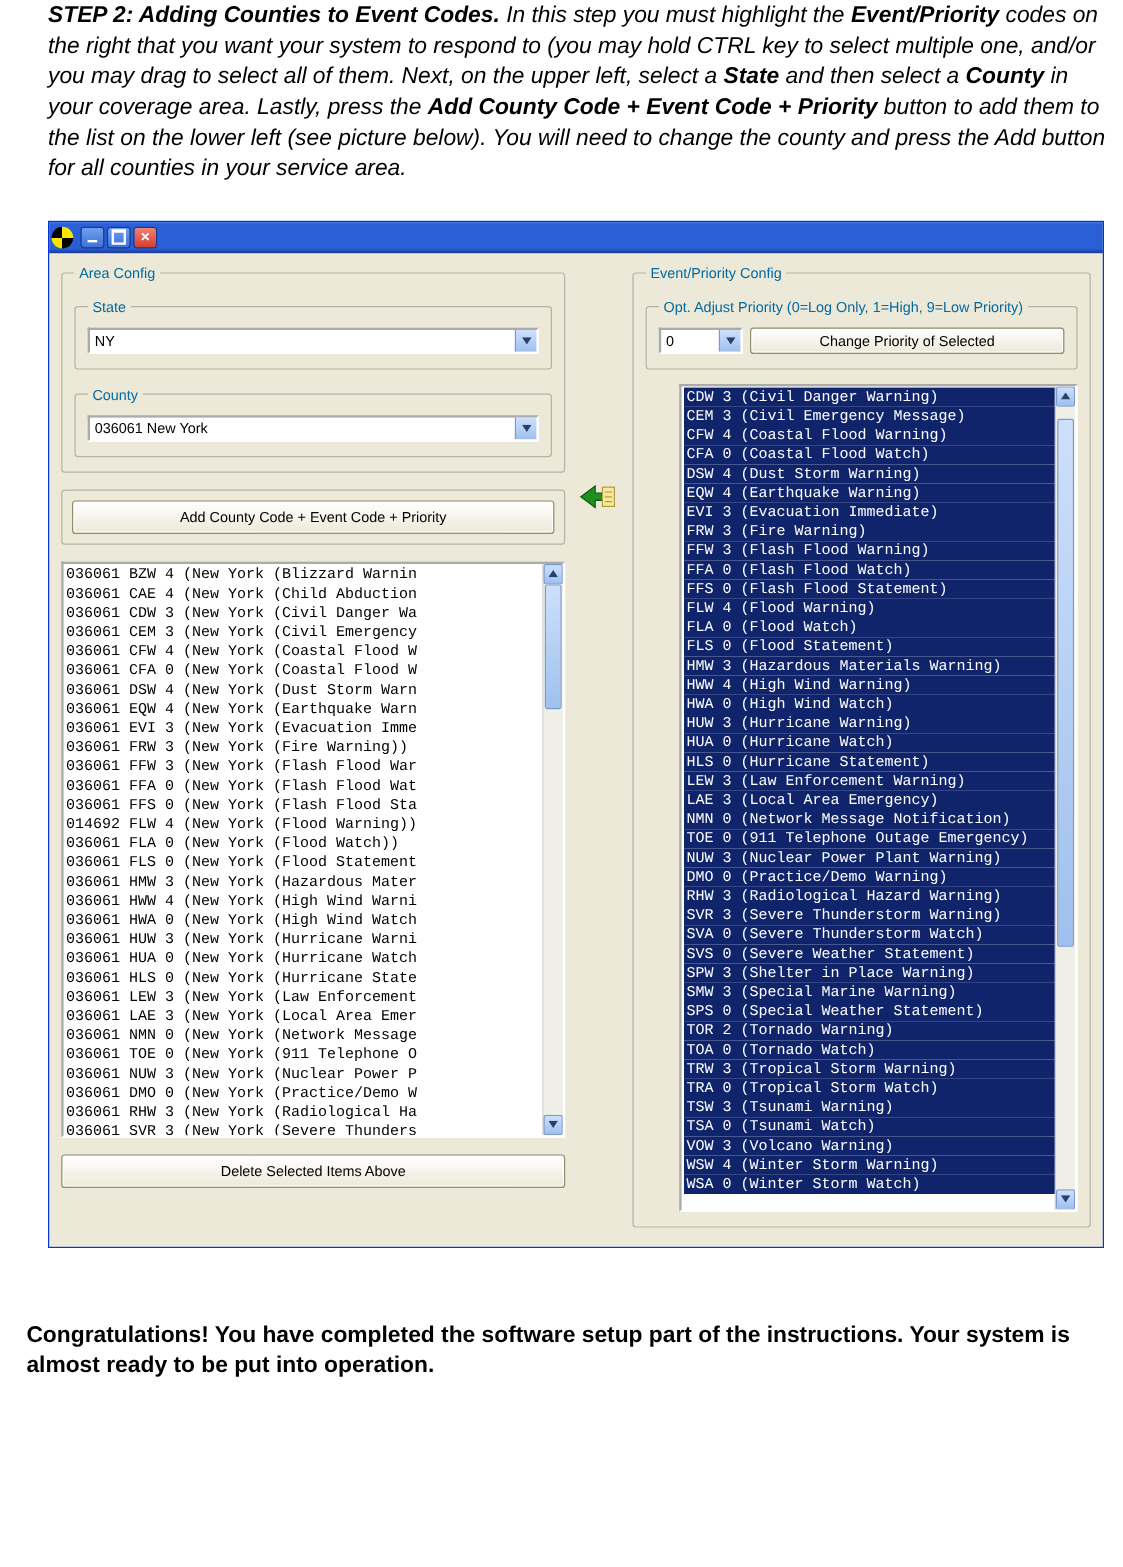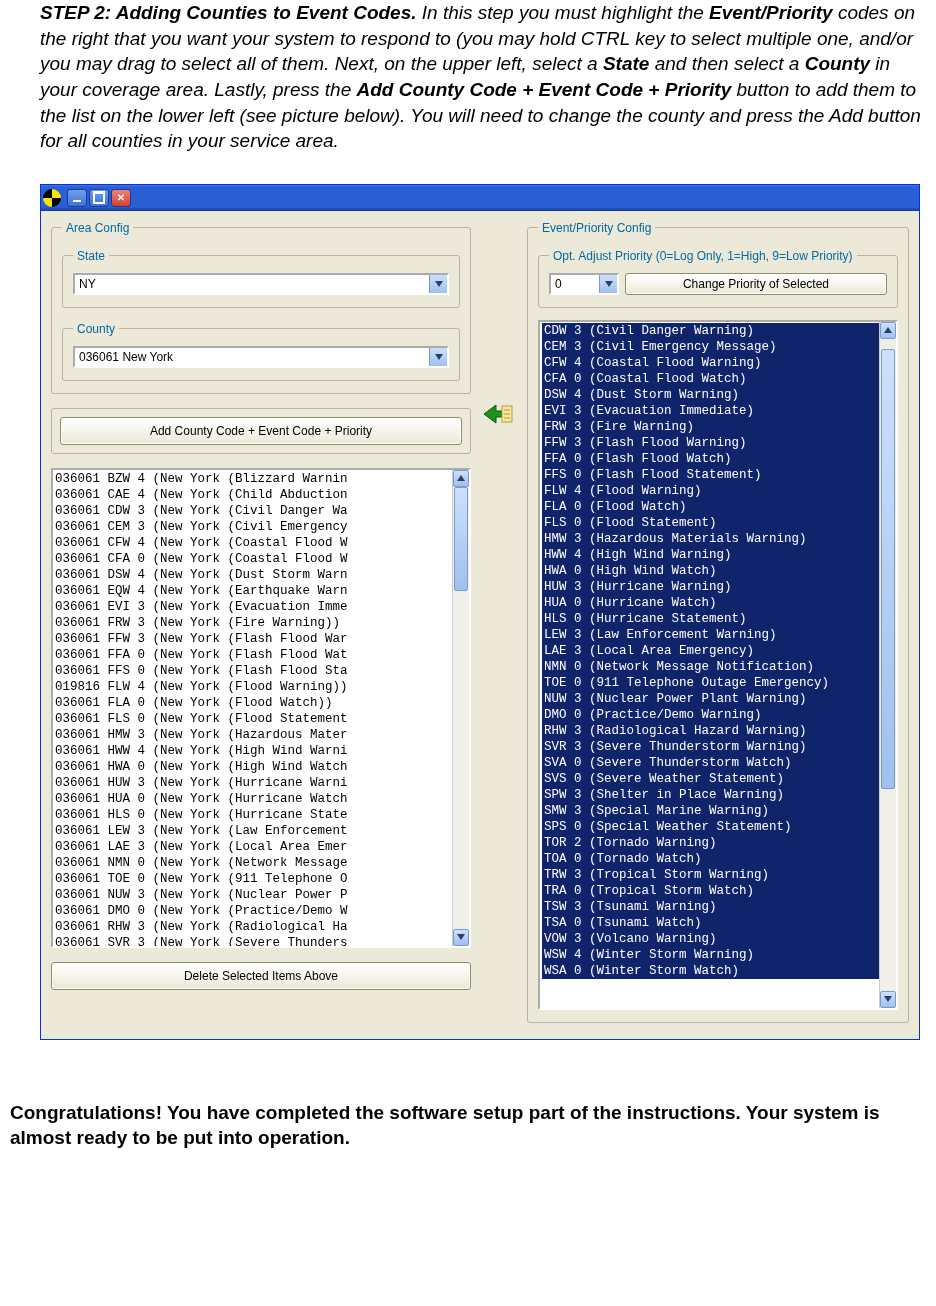--- a/index.html
+++ b/index.html
@@ -149,30 +149,30 @@
   }
 
   .left-list { height: 480px; margin-top:14px;}
   .left-list .thumb { top:0; height:104px;}
   .del-btn { margin-top:14px; }
 
   .opt-group { display:flex; align-items:center; gap:6px; }
   .opt-combo { flex:0 0 70px; }
   .opt-btn { flex:1; height:22px; }
 
-  .right-list { flex:1; margin-top:12px; }
+  .right-list { flex:1; margin-top:12px;margin-left:28px; }
   .right-list .listbox { height: 690px; }
   .right-list .thumb { top:10px; height:440px;}
 
   .arrow-icon svg { width:34px; height:26px; }
 
   .congrats {
     font-size:19px;
     line-height:1.35;
-    margin:0 10px 0 0;
+    margin:0 10px 0 12px;
     font-weight:700;
   }
 </style>
 </head>
 <body>
 
 <div class="doc">
   <p class="instr">
     <b>STEP 2:  Adding Counties to Event Codes.</b>
     <span>In this step you must highlight the </span><b>Event/Priority</b><span> codes on the right that you want your system to respond to (you may hold CTRL key to select multiple one, and/or you may drag to select all of them.  Next, on the upper left, select a </span><b>State</b><span> and then select a </span><b>County</b><span> in your coverage area.  Lastly, press the </span><b>Add County Code + Event Code + Priority</b><span> button to add them to the list on the lower left (see picture below).  You will need to change the county and press the Add button for all counties in your service area.</span>
@@ -231,21 +231,21 @@
               <div class="row">036061 CEM 3 (New York (Civil Emergency</div>
               <div class="row">036061 CFW 4 (New York (Coastal Flood W</div>
               <div class="row">036061 CFA 0 (New York (Coastal Flood W</div>
               <div class="row">036061 DSW 4 (New York (Dust Storm Warn</div>
               <div class="row">036061 EQW 4 (New York (Earthquake Warn</div>
               <div class="row">036061 EVI 3 (New York (Evacuation Imme</div>
               <div class="row">036061 FRW 3 (New York (Fire Warning))</div>
               <div class="row">036061 FFW 3 (New York (Flash Flood War</div>
               <div class="row">036061 FFA 0 (New York (Flash Flood Wat</div>
               <div class="row">036061 FFS 0 (New York (Flash Flood Sta</div>
-              <div class="row">019816 FLW 4 (New York (Flood Warning))</div>
+              <div class="row">014692 FLW 4 (New York (Flood Warning))</div>
               <div class="row">036061 FLA 0 (New York (Flood Watch))</div>
               <div class="row">036061 FLS 0 (New York (Flood Statement</div>
               <div class="row">036061 HMW 3 (New York (Hazardous Mater</div>
               <div class="row">036061 HWW 4 (New York (High Wind Warni</div>
               <div class="row">036061 HWA 0 (New York (High Wind Watch</div>
               <div class="row">036061 HUW 3 (New York (Hurricane Warni</div>
               <div class="row">036061 HUA 0 (New York (Hurricane Watch</div>
               <div class="row">036061 HLS 0 (New York (Hurricane State</div>
               <div class="row">036061 LEW 3 (New York (Law Enforcement</div>
               <div class="row">036061 LAE 3 (New York (Local Area Emer</div>
@@ -307,20 +307,21 @@
           </fieldset>
 
           <div class="right-list">
             <div class="listbox selected">
               <div class="listbox-inner" id="event-list-inner">
                   <div class="row">CDW 3 (Civil Danger Warning)</div>
                   <div class="row">CEM 3 (Civil Emergency Message)</div>
                   <div class="row">CFW 4 (Coastal Flood Warning)</div>
                   <div class="row">CFA 0 (Coastal Flood Watch)</div>
                   <div class="row">DSW 4 (Dust Storm Warning)</div>
+                  <div class="row">EQW 4 (Earthquake Warning)</div>
                   <div class="row">EVI 3 (Evacuation Immediate)</div>
                   <div class="row">FRW 3 (Fire Warning)</div>
                   <div class="row">FFW 3 (Flash Flood Warning)</div>
                   <div class="row">FFA 0 (Flash Flood Watch)</div>
                   <div class="row">FFS 0 (Flash Flood Statement)</div>
                   <div class="row">FLW 4 (Flood Warning)</div>
                   <div class="row">FLA 0 (Flood Watch)</div>
                   <div class="row">FLS 0 (Flood Statement)</div>
                   <div class="row">HMW 3 (Hazardous Materials Warning)</div>
                   <div class="row">HWW 4 (High Wind Warning)</div>

